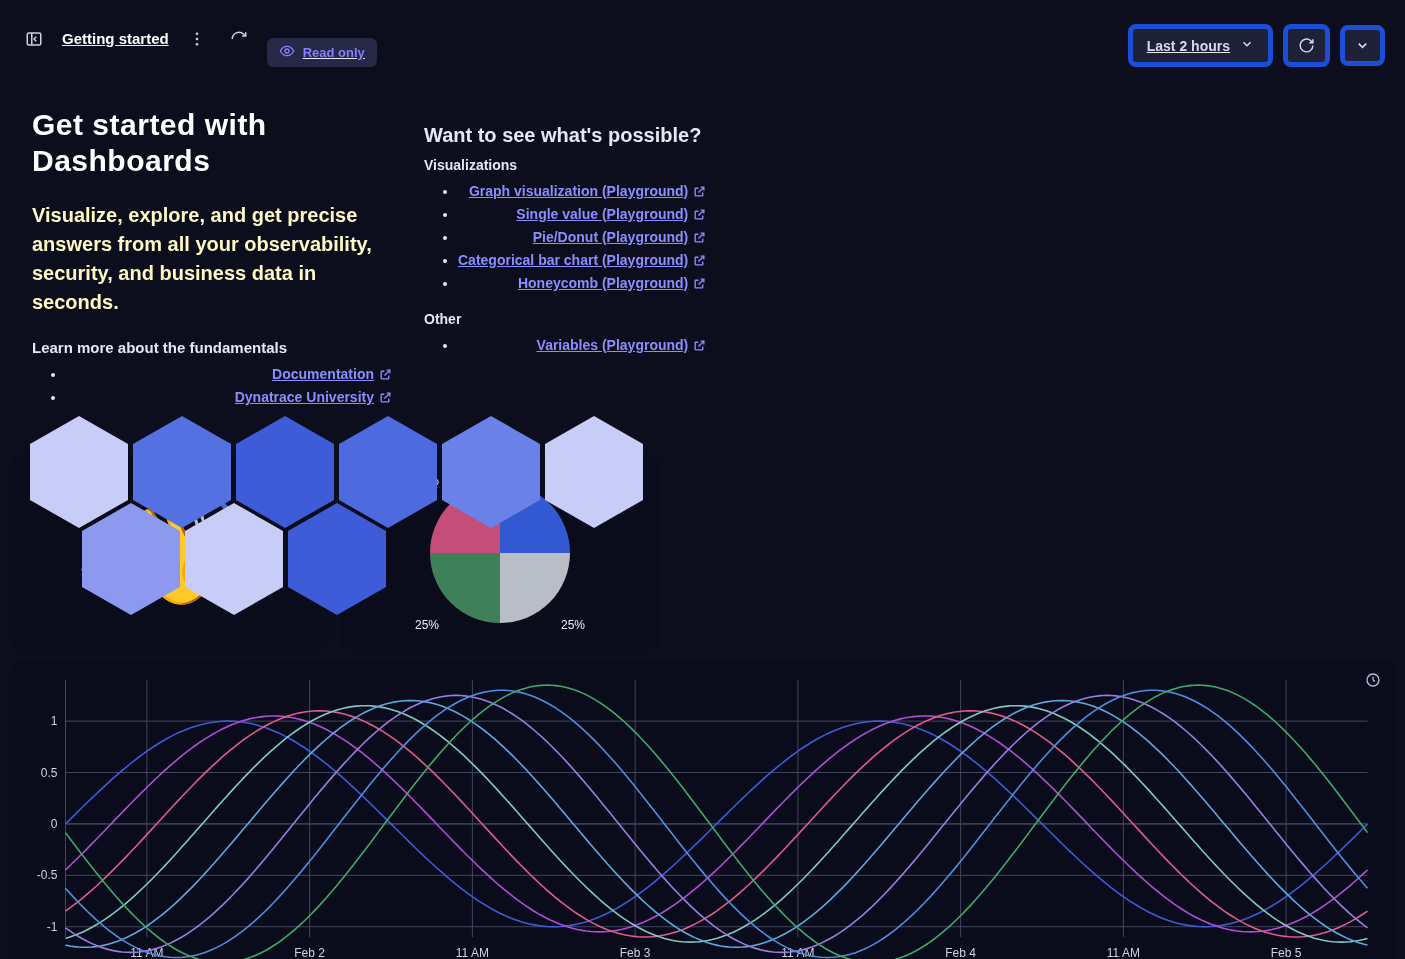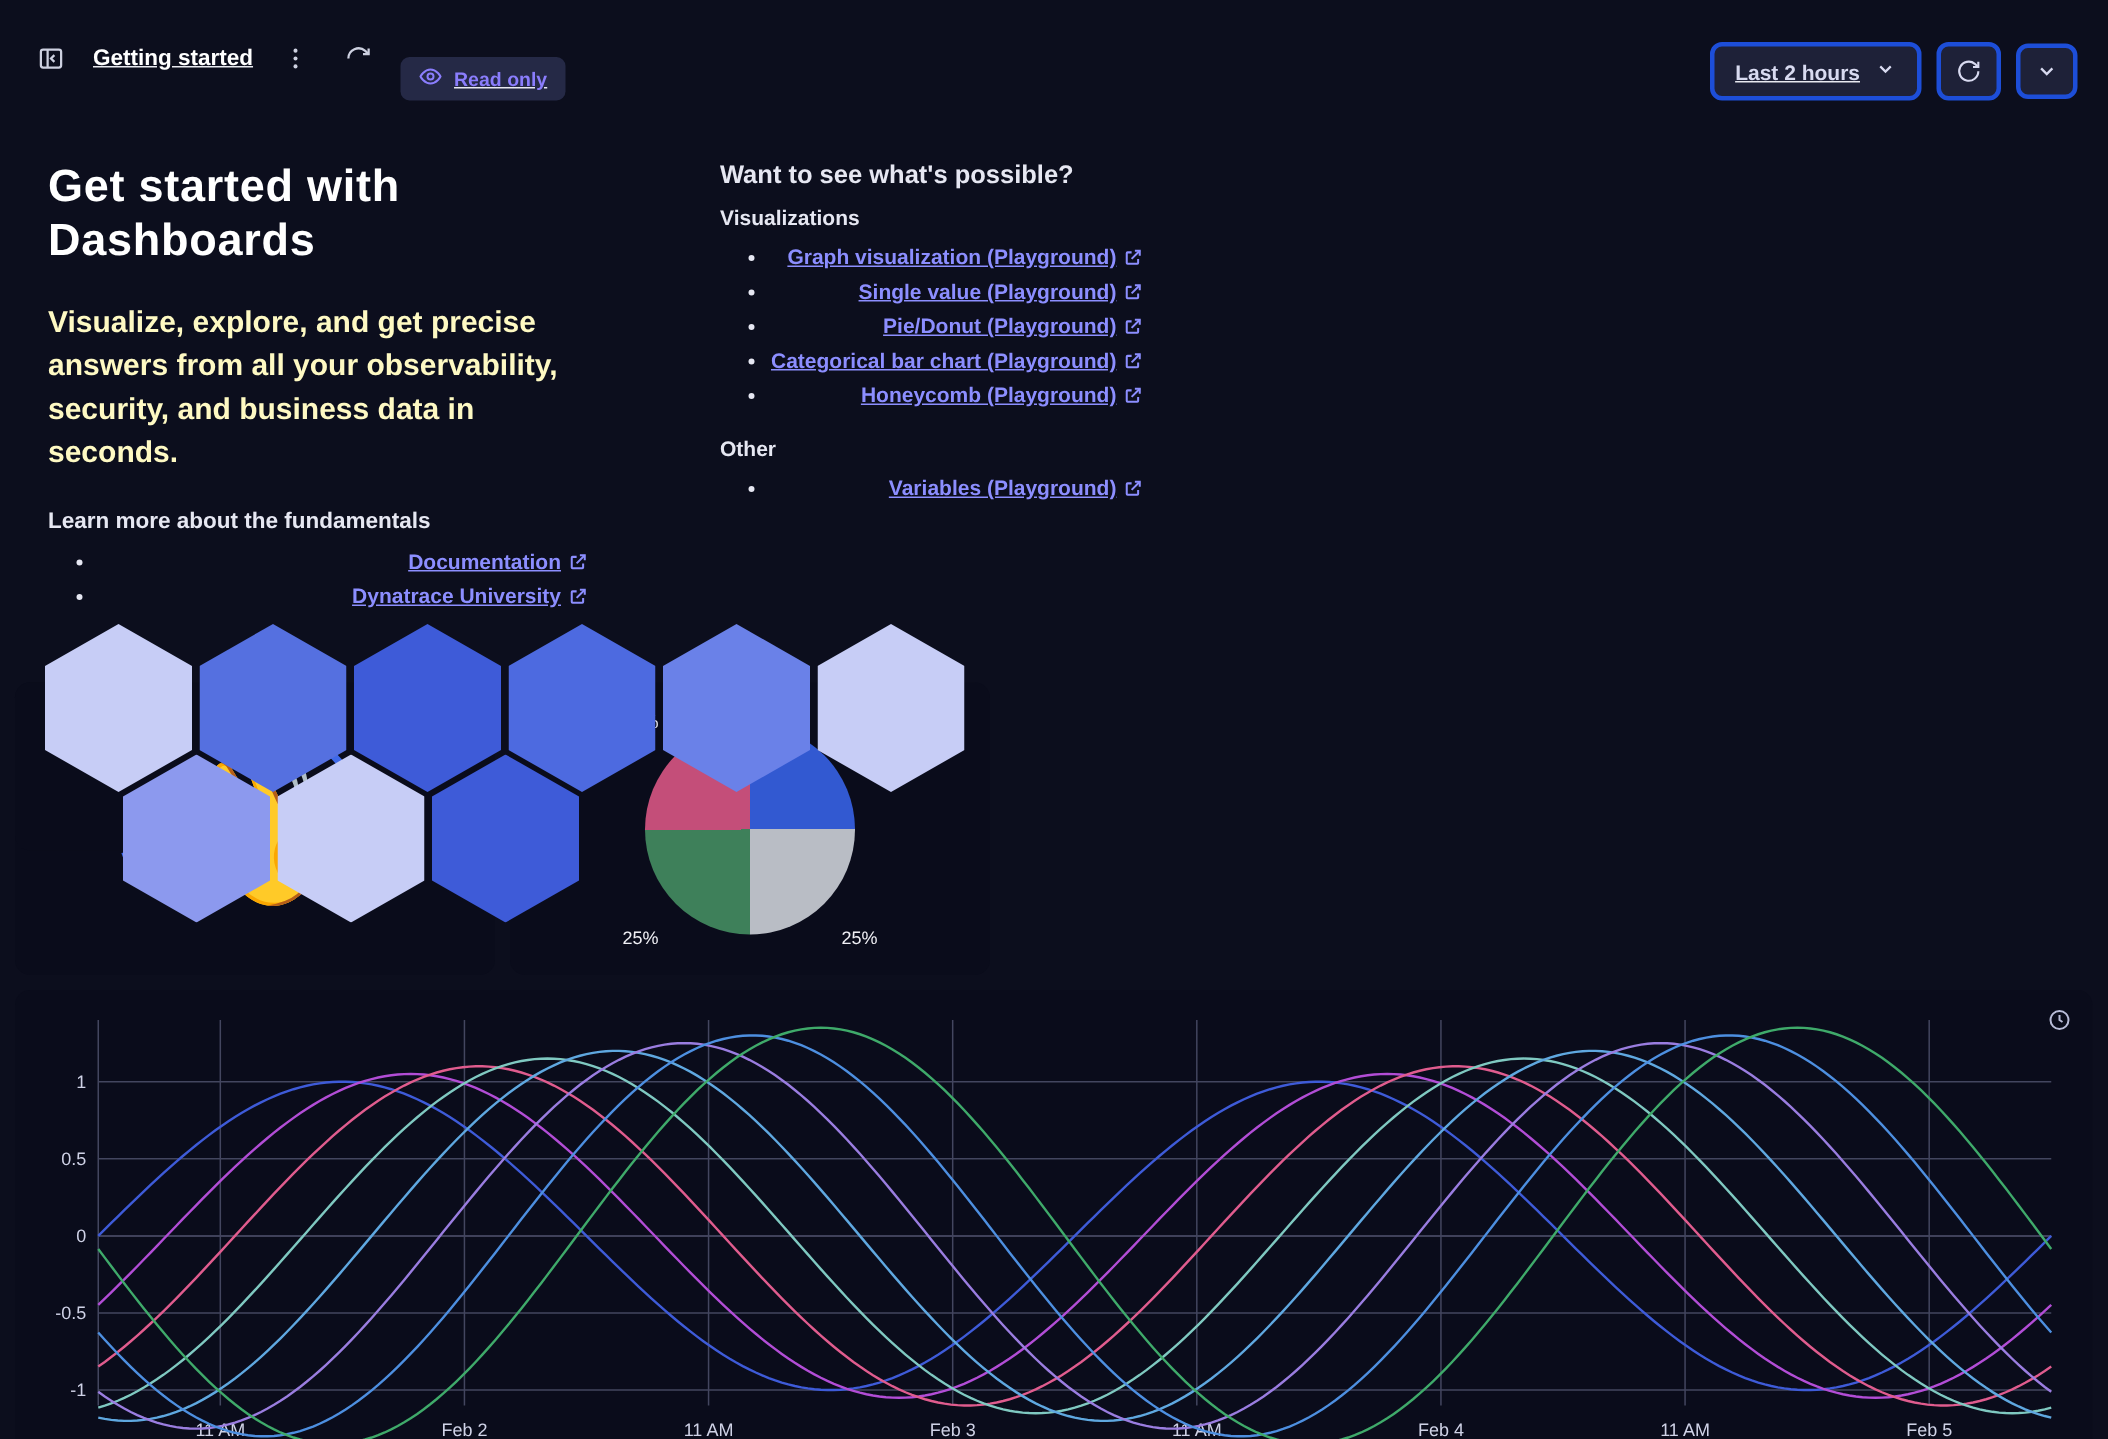--- a/index.html
+++ b/index.html
@@ -40,33 +40,33 @@
   .title{font-weight:700;color:#fff;font-size:15px;}
   .readonly-badge{
     display:flex;align-items:center;gap:8px;
     background:var(--badge-bg);
     padding:5px 12px;border-radius:6px;color:var(--purple);font-weight:600;font-size:13px;margin-top:28px;
   }
   .readonly-badge svg{width:16px;height:16px;}
   .topbar-right{display:flex;align-items:center;gap:10px;}
   .chip{
     display:flex;align-items:center;gap:10px;
-    background:#1e2138;border:3px solid #1d4ed8;
+    background:#1e2138;border:5px solid #1d4ed8;
     padding:8px 14px;border-radius:8px;color:#d8daf0;font-weight:600;font-size:14px;cursor:pointer;
   }
   .chip svg{width:14px;height:14px;}
   .chip.square{padding:8px 10px;}
 
   
-  .hero{display:flex;gap:88px;padding:30px 32px 30px 32px;align-items:flex-start;}
+  .hero{display:flex;gap:32px;padding:30px 32px 30px 32px;align-items:flex-start;}
   .hero-left{flex:0 0 360px;}
   h1{font-size:30px;line-height:1.2;margin:0 0 22px 0;font-weight:800;color:#fff;letter-spacing:0.5px;}
   .lead{font-size:20px;font-weight:700;color:#fef9c3;line-height:1.45;margin:0 0 22px 0;}
   .subhead{font-weight:700;color:#e6e7f2;font-size:15px;margin:0 0 10px 0;}
-  .subhead.big{font-size:17px;}
+  .subhead.big{font-size:20px;margin-top:17px;}
   ul.linklist{margin:4px 0 18px 0;padding-left:34px;text-align:right;}
   ul.linklist li{margin:5px 0;color:#e6e7f2;}
   a.ext{color:var(--link);text-decoration:underline;font-weight:600;}
   .ext-icon{display:inline-block;margin-left:5px;vertical-align:-2px;color:var(--link);}
   .ext-icon svg{width:13px;height:13px;}
   .tip{font-style:italic;font-weight:700;color:#dfe1ef;font-size:14.5px;}
 
   
   .tiles{display:flex;gap:10px;padding:0 10px;}
   .tile{background:#0a0c1b;border-radius:10px;height:195px;display:flex;align-items:center;justify-content:center;position:relative;}

